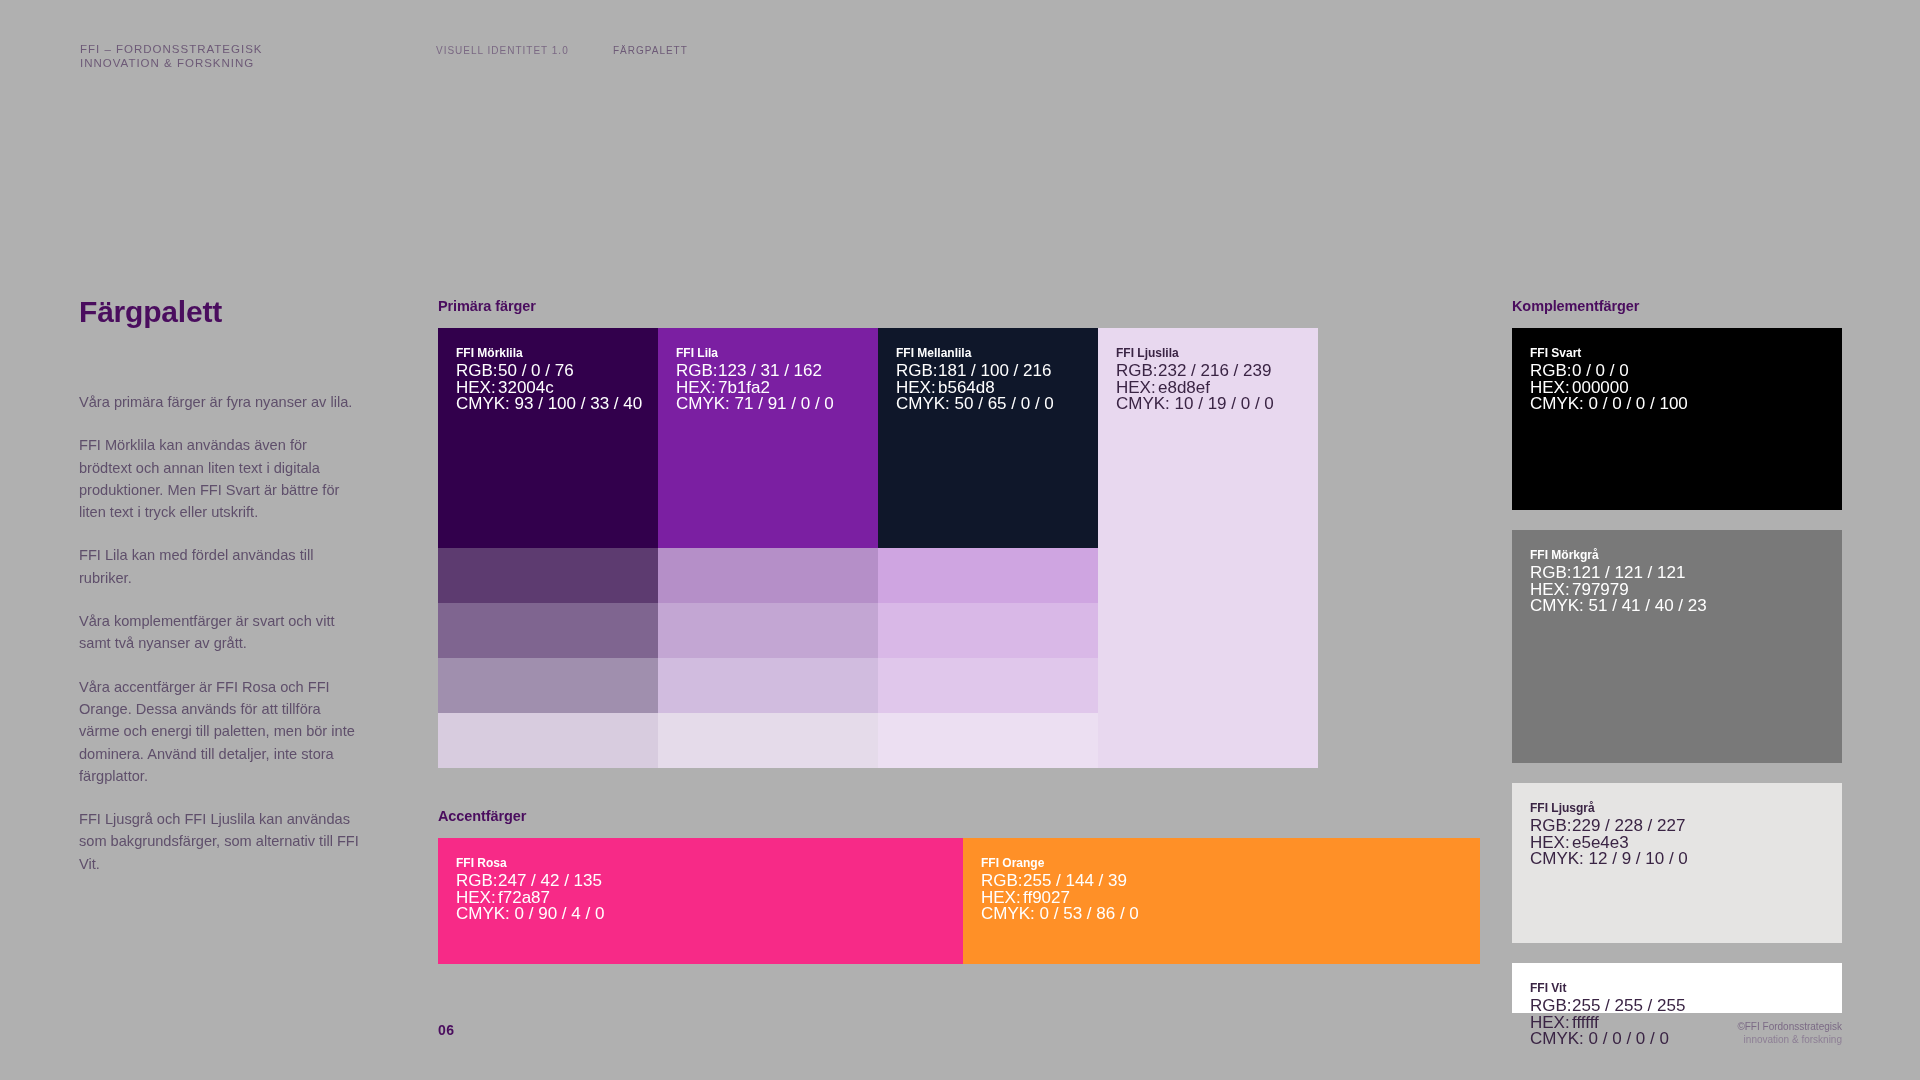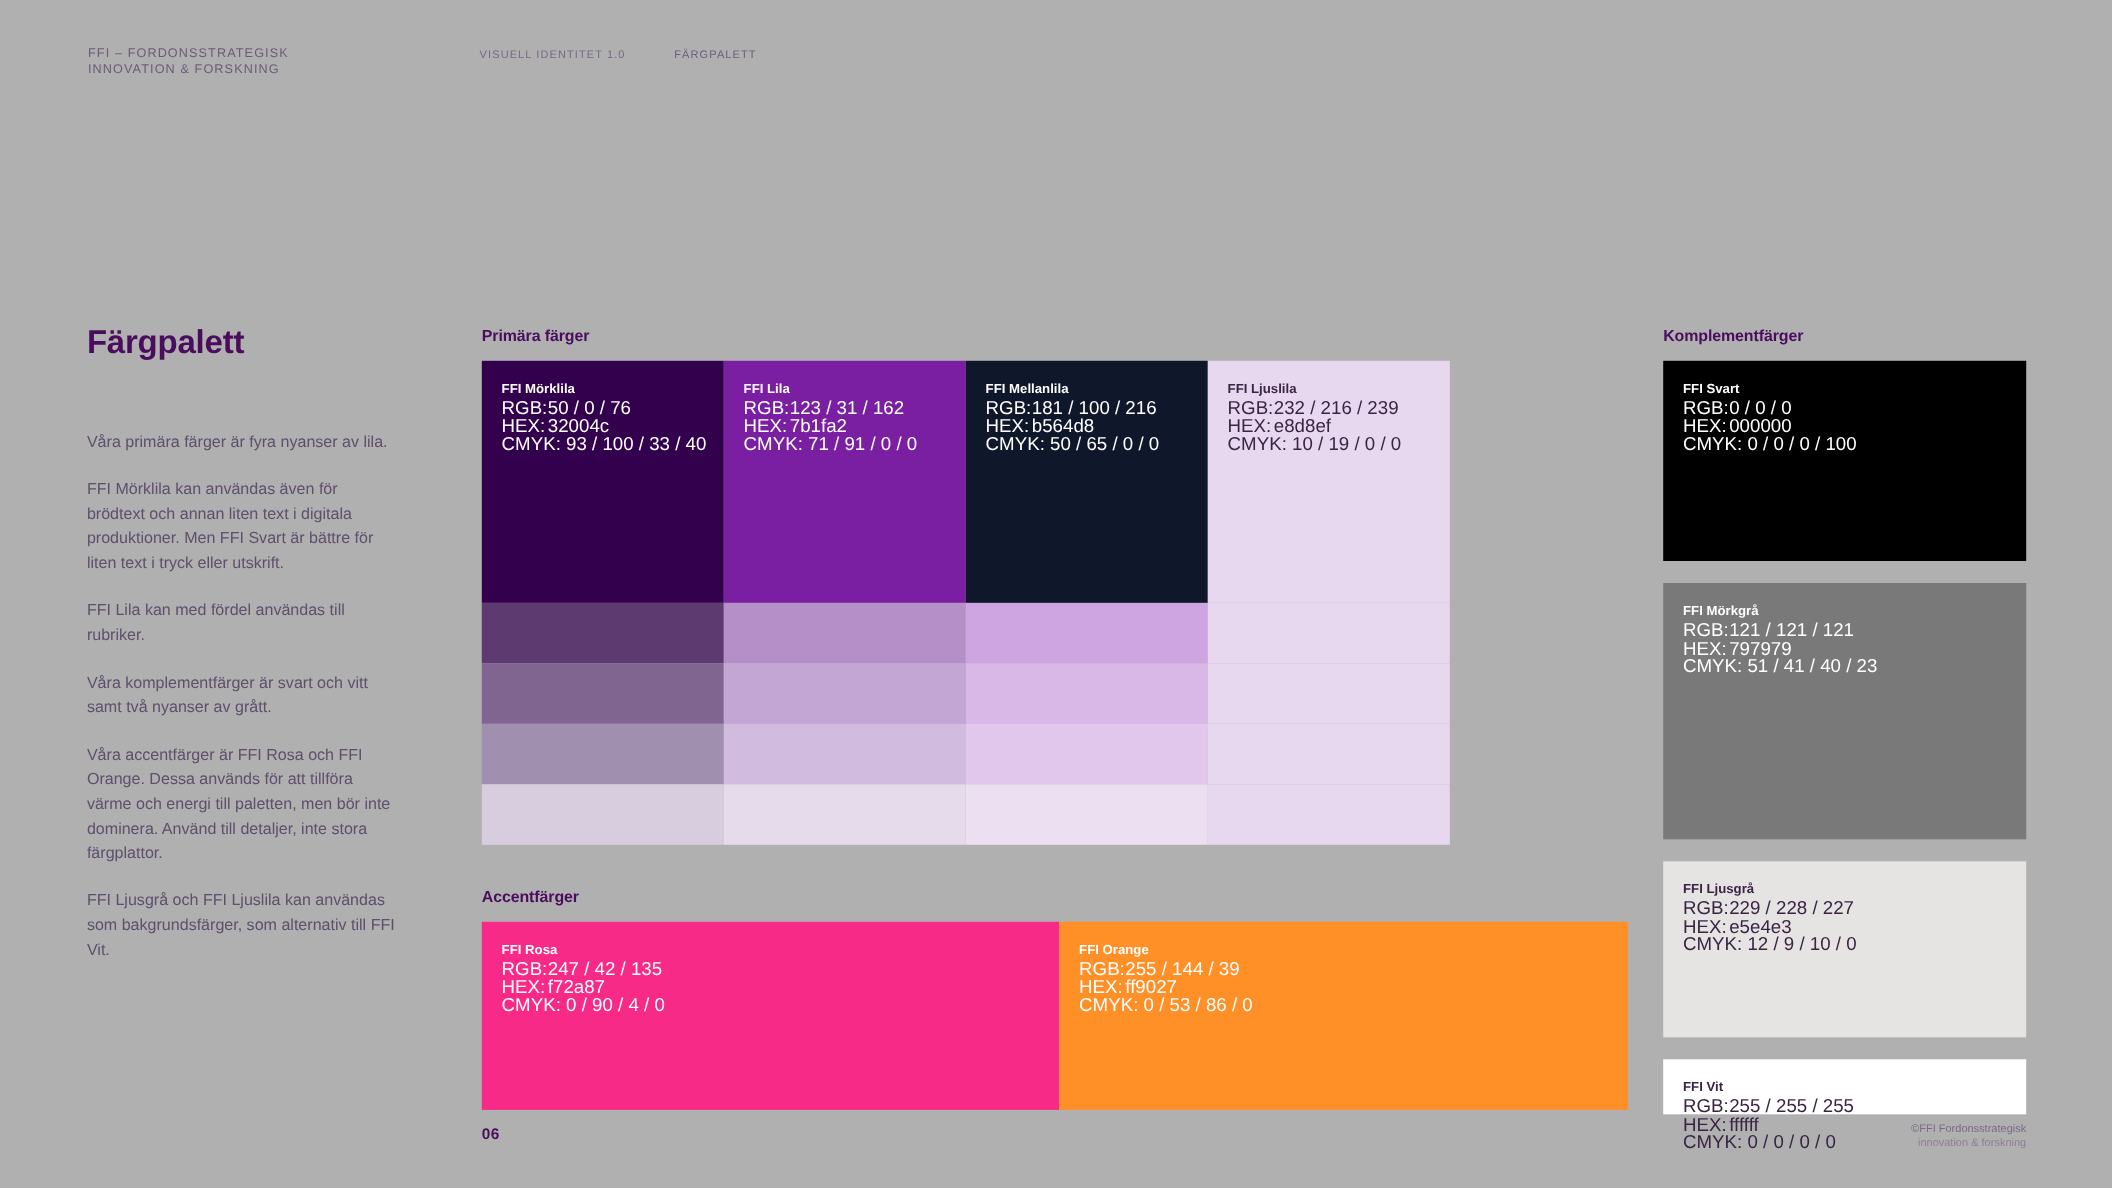--- a/index.html
+++ b/index.html
@@ -66,21 +66,21 @@
   }
   .sw-name { font-size:12px; font-weight:bold; margin-bottom:2px; }
   .sw-row { font-size:17px; white-space:nowrap; }
   .sw-key { display:inline-block; width:42px; }
   .light-text .sw-name, .light-text .sw-row { color:#ffffff; }
   .dark-text  .sw-name, .dark-text  .sw-row { color:#3a2444; }
 
   
   .accent-wrap {
     position:absolute; left:438px; top:838px;
-    width:1042px; height:171px; display:flex;
+    width:1042px; height:126px; display:flex;
   }
   .acol { position:relative; }
   .acol.rosa { width:525px; }
   .acol.orange { flex:1; }
 
   
   .comp-wrap {
     position:absolute; left:1512px; top:328px;
     width:330px; height:685px;
     display:flex; flex-direction:column;gap:20px;

